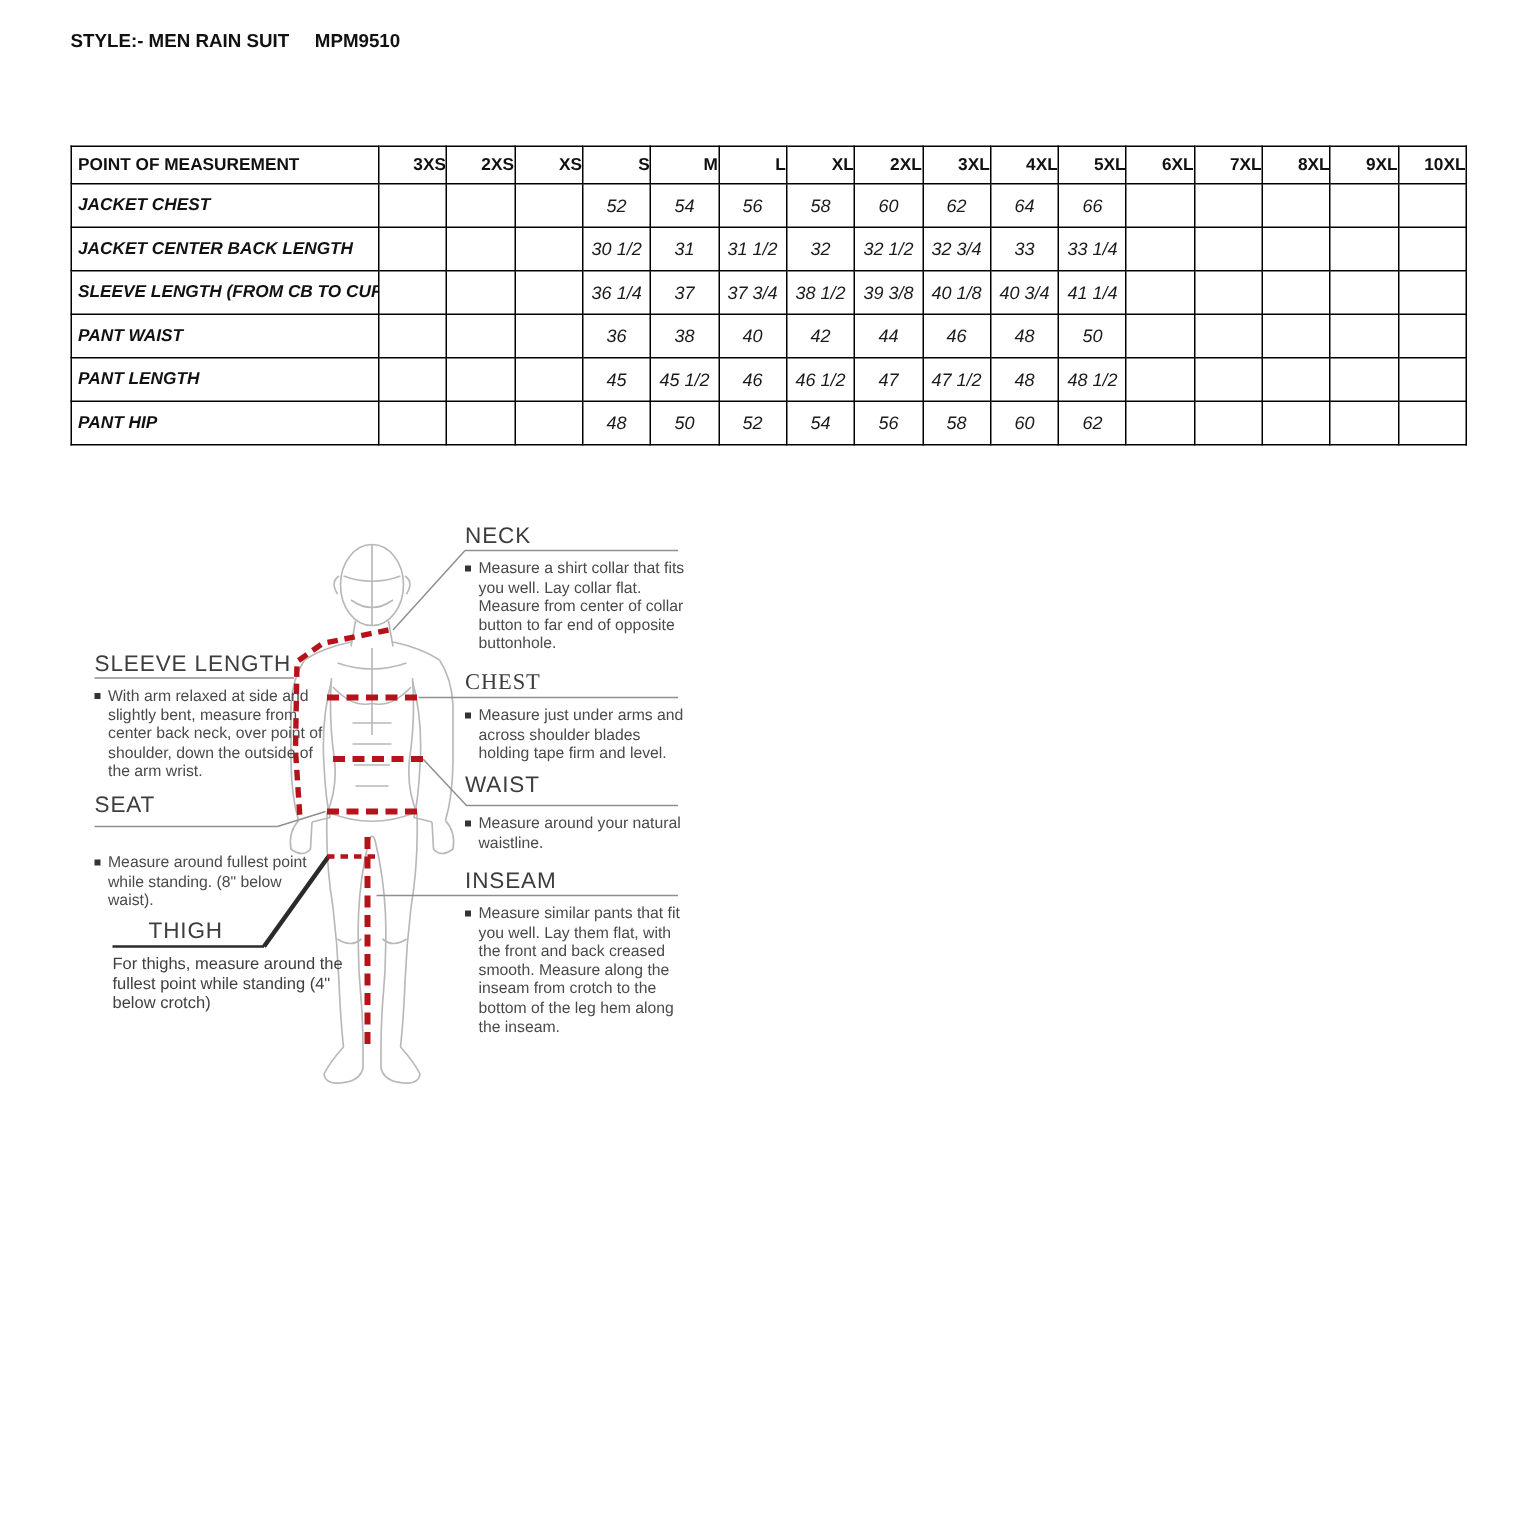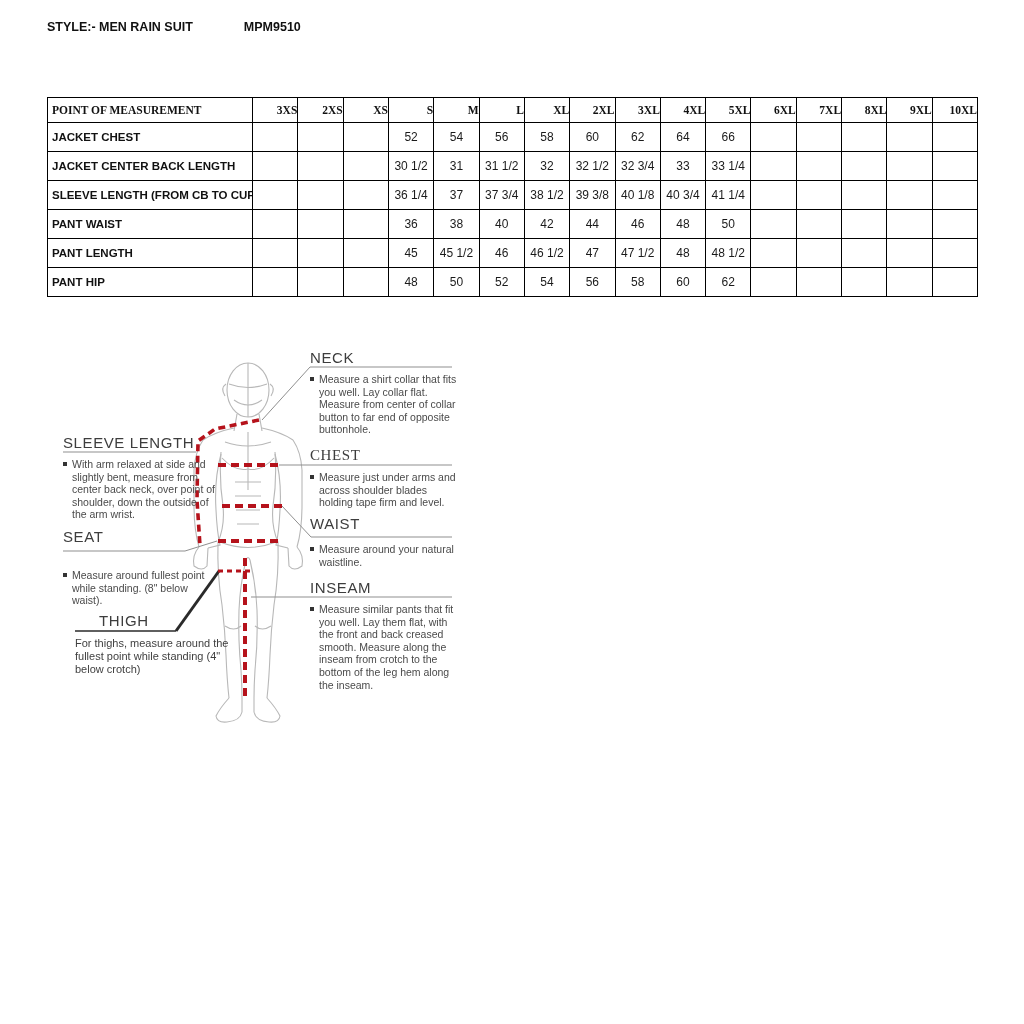--- a/index.html
+++ b/index.html
@@ -2,31 +2,31 @@
 <html><head>
 <meta charset="utf-8">
 <style>
   html,body{margin:0;padding:0;background:#fff;}
   .page{
     position:relative;width:1024px;height:1024px;background:#ffffff;
     font-family:"Liberation Sans",sans-serif;color:#1a1a1a;overflow:hidden;
   }
   
   .title-row{position:absolute;left:47px;top:20px;font-size:12.5px;font-weight:bold;color:#111;}
-  .title-row .code{margin-left:51px;}
+  .title-row .code{margin-left:17px;}
   
   table.size-table{
     position:absolute;left:47px;top:97px;width:931px;
     border-collapse:collapse;table-layout:fixed;
   }
   table.size-table th,table.size-table td{
     border:1.5px solid #000;padding:0;vertical-align:middle;overflow:hidden;white-space:nowrap;
   }
-  table.size-table thead tr{height:25px;font-family:Liberation Serif, serif;}
-  table.size-table tbody tr{height:29px;}
+  table.size-table thead tr{height:25px;}
+  table.size-table tbody tr{height:29px;font-style:italic;}
   table.size-table th.rowlabel{
     width:200px;text-align:left;padding-left:4px;font-size:11.5px;font-weight:bold;color:#111;
   }
   table.size-table thead th{font-size:11.5px;font-weight:bold;text-align:right;color:#111;}
   table.size-table td{font-size:12px;font-weight:400;text-align:center;color:#1a1a1a;}
   
   .note{position:absolute;left:47px;top:314px;font-size:12px;font-weight:bold;color:#111;}
   
   .diagram{position:absolute;left:55px;top:340px;width:430px;height:410px;}
   .diagram svg{position:absolute;left:0;top:0;}

